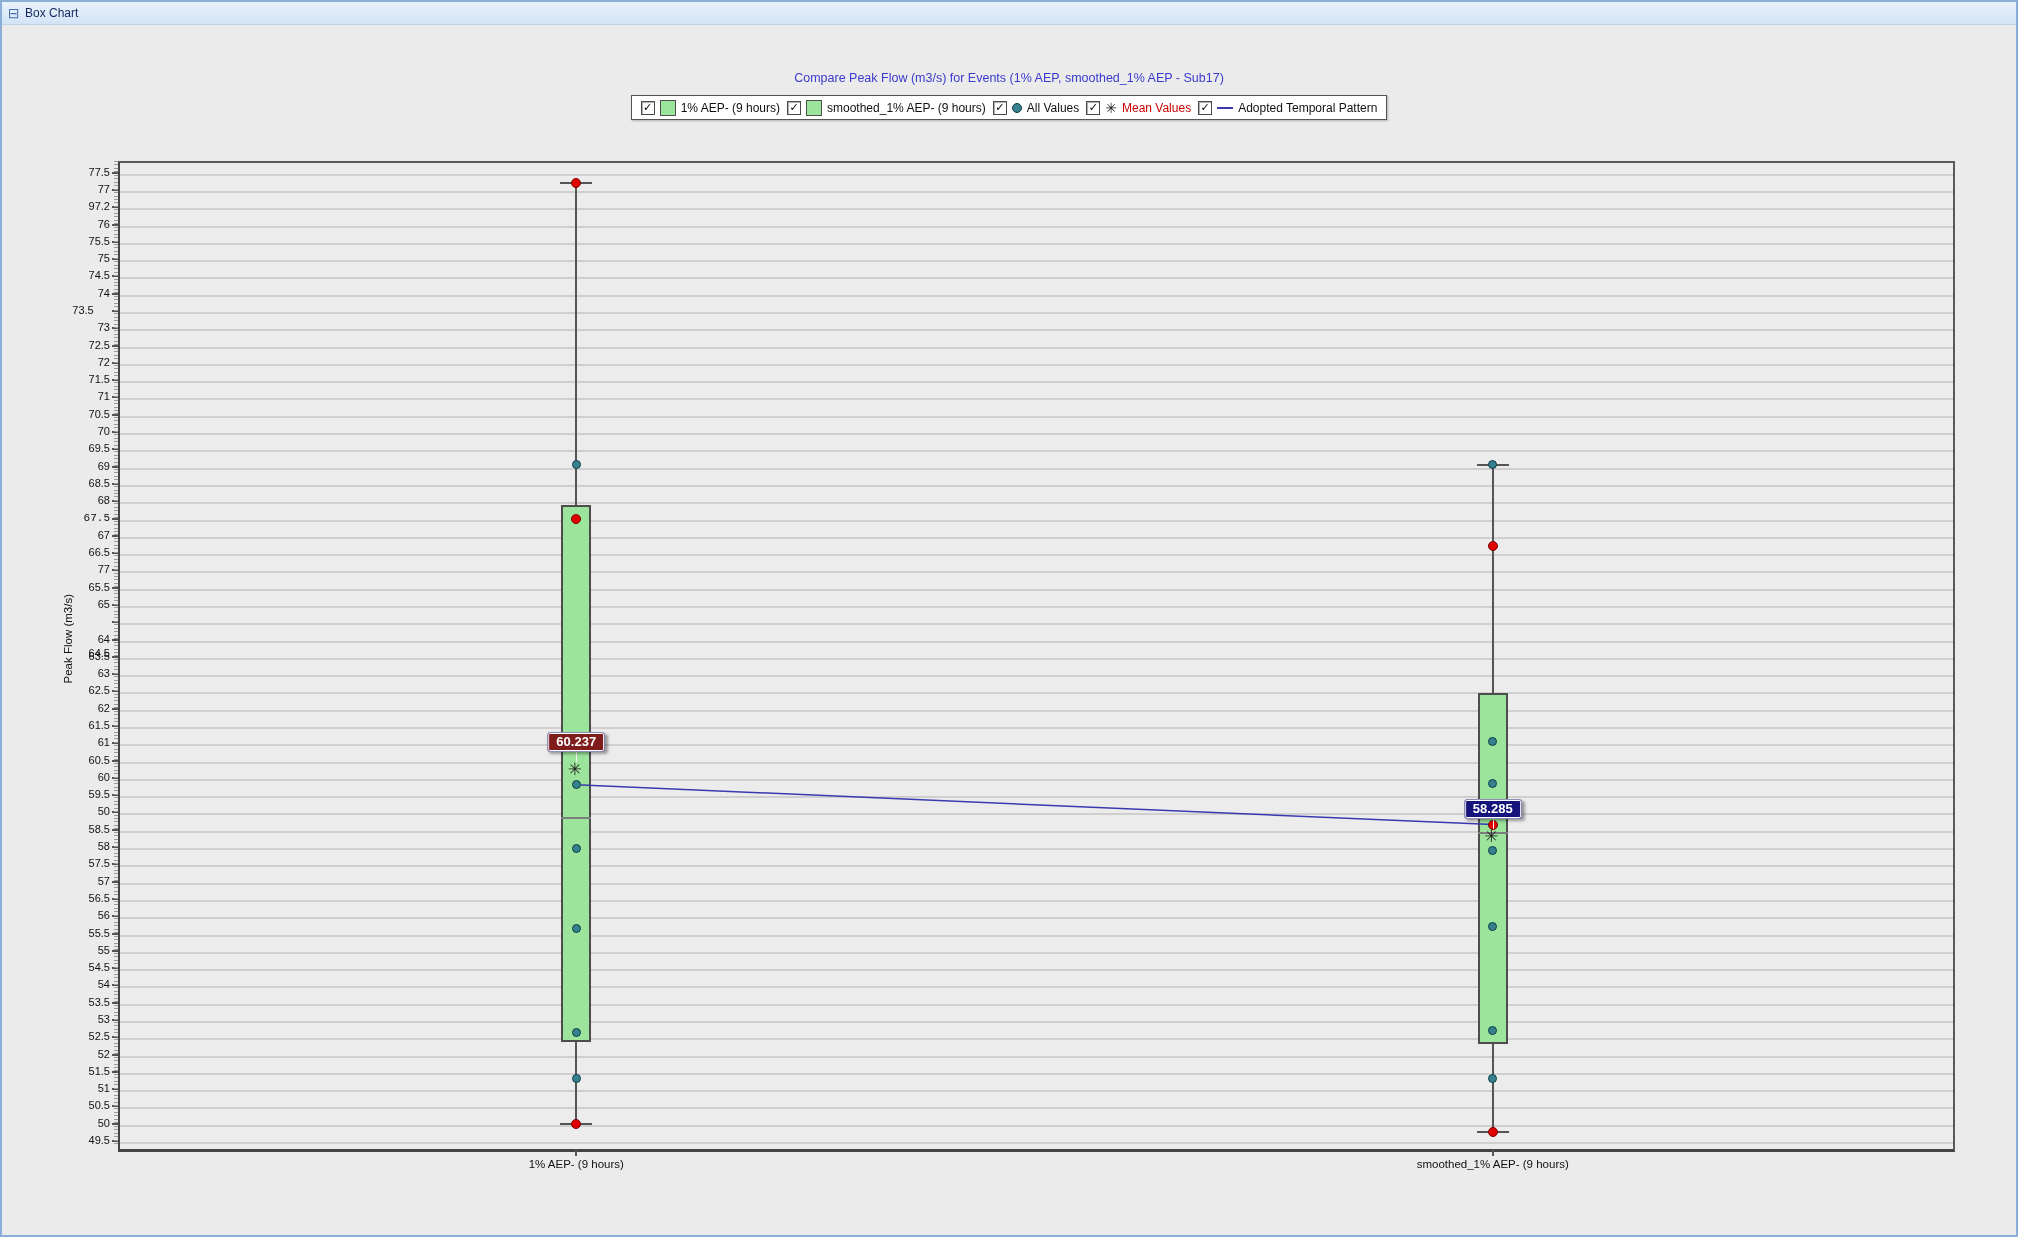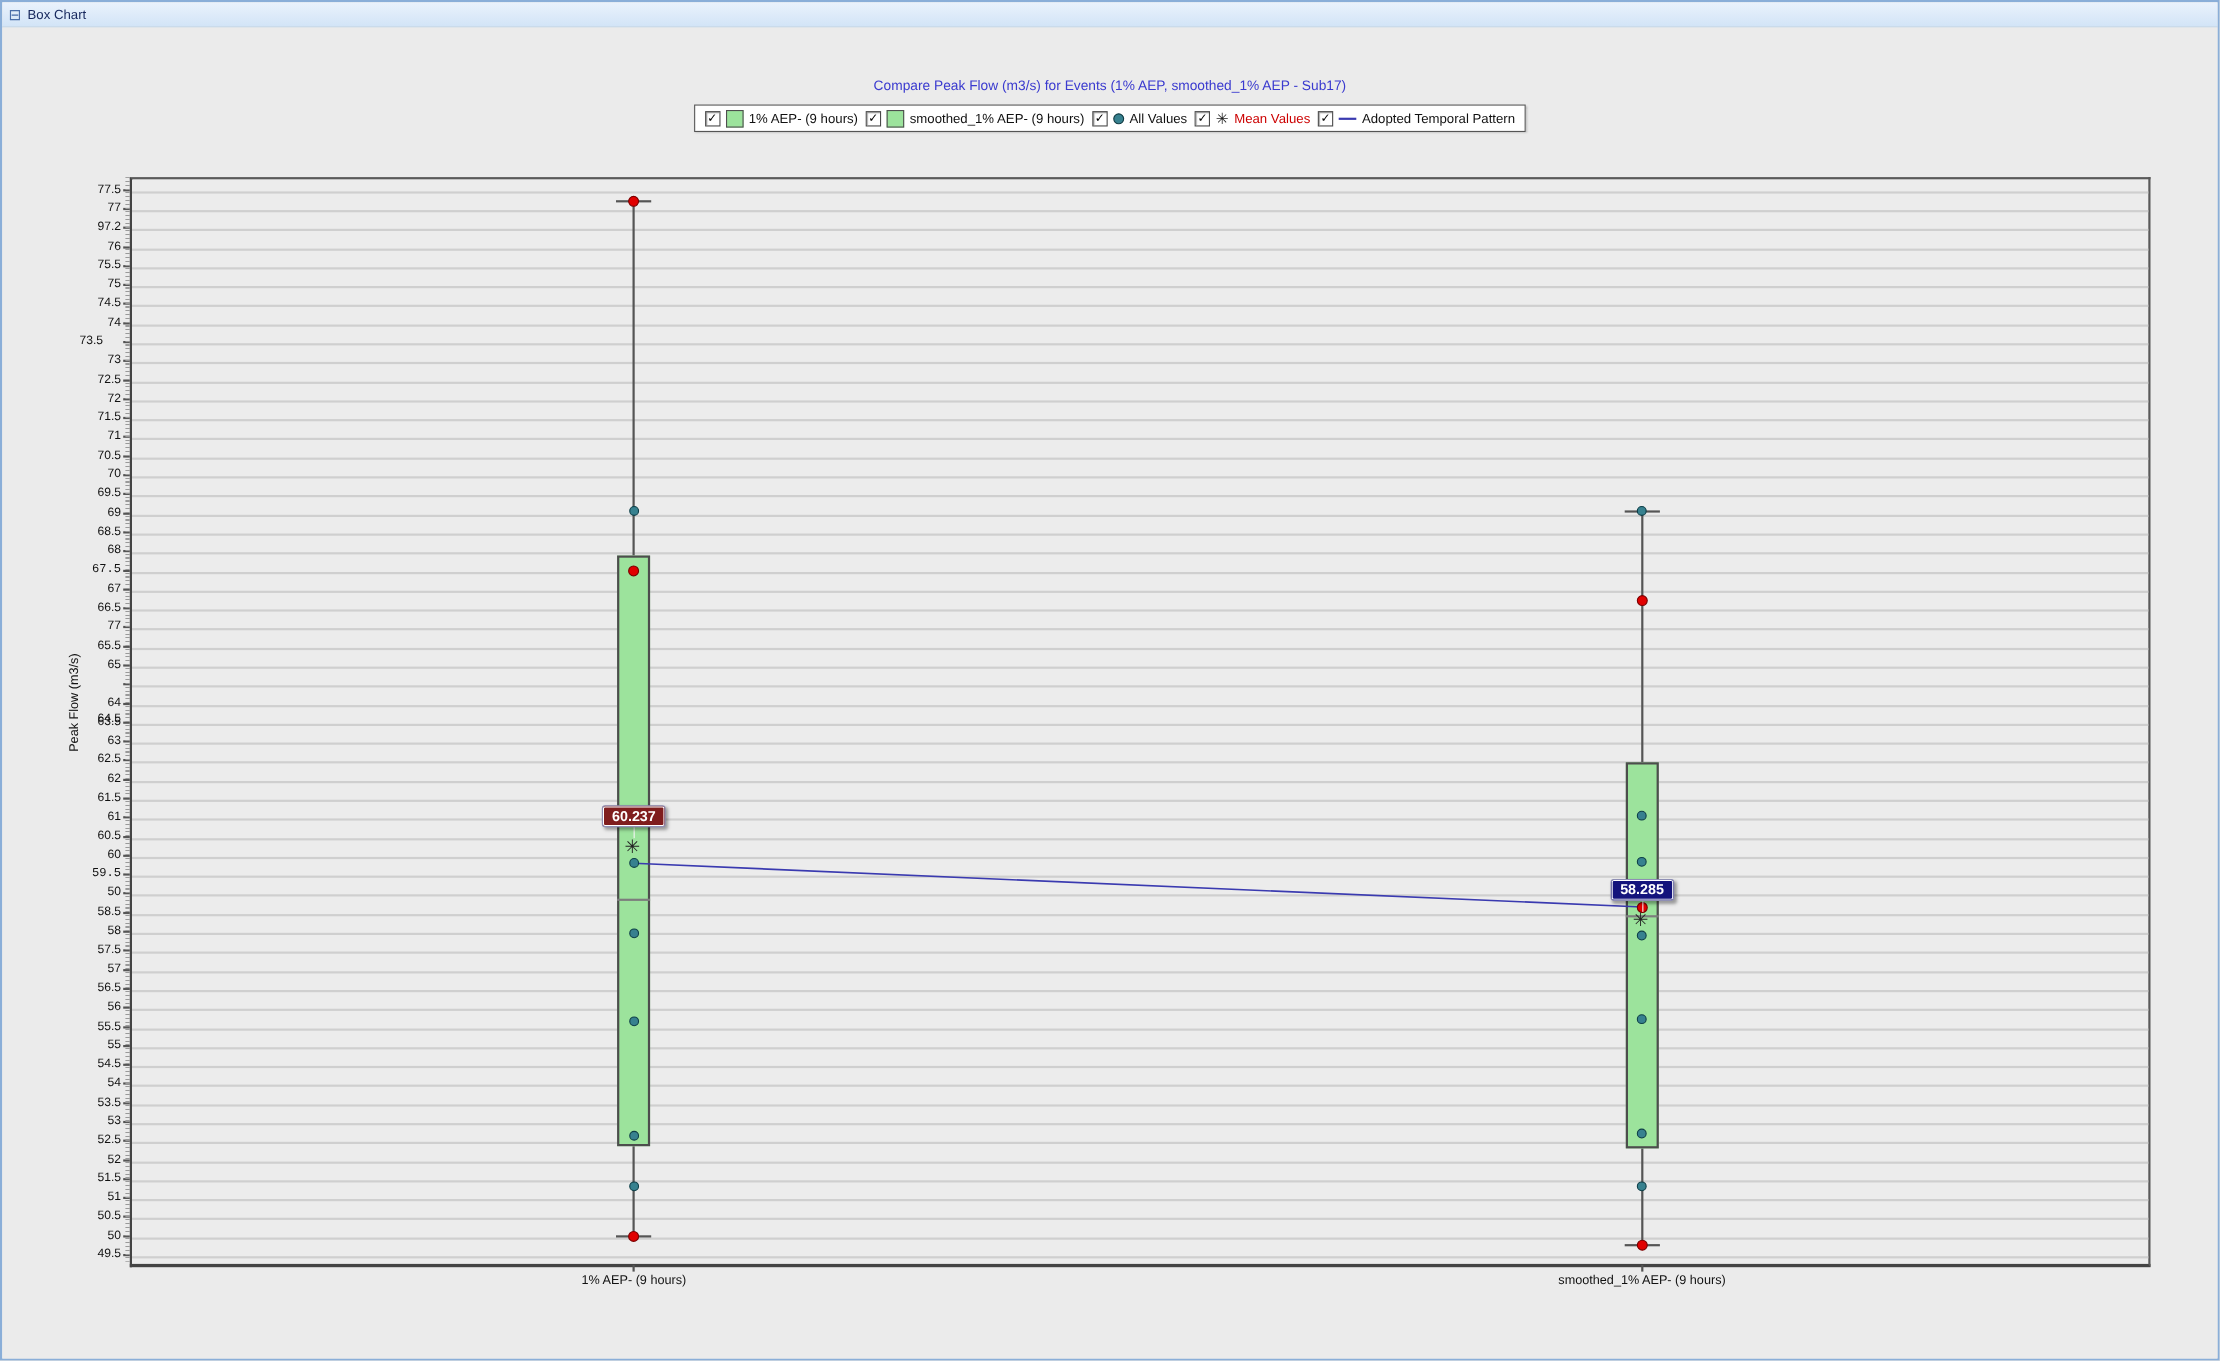--- a/index.html
+++ b/index.html
@@ -211,21 +211,21 @@
         <div class="ytick-label" style="left: 54px; top: 676.723px;">62</div>
         <div class="ytick" style="left: 110px; top: 682.723px;"></div>
         <div class="ytick-label" style="left: 54px; top: 694.014px;">61.5</div>
         <div class="ytick" style="left: 110px; top: 700.014px;"></div>
         <div class="ytick-label" style="left: 54px; top: 711.305px;">61</div>
         <div class="ytick" style="left: 110px; top: 717.305px;"></div>
         <div class="ytick-label" style="left: 54px; top: 728.596px;">60.5</div>
         <div class="ytick" style="left: 110px; top: 734.596px;"></div>
         <div class="ytick-label" style="left: 54px; top: 745.888px;">60</div>
         <div class="ytick" style="left: 110px; top: 751.888px;"></div>
-        <div class="ytick-label" style="left: 54px; top: 763.179px; font-family: Liberation Mono, monospace;">59.5</div>
+        <div class="ytick-label" style="left: 54px; top: 763.179px;">59.5</div>
         <div class="ytick" style="left: 110px; top: 769.179px;"></div>
         <div class="ytick-label" style="left: 54px; top: 780.47px;">50</div>
         <div class="ytick" style="left: 110px; top: 786.47px;"></div>
         <div class="ytick-label" style="left: 54px; top: 797.761px;">58.5</div>
         <div class="ytick" style="left: 110px; top: 803.761px;"></div>
         <div class="ytick-label" style="left: 54px; top: 815.052px;">58</div>
         <div class="ytick" style="left: 110px; top: 821.052px;"></div>
         <div class="ytick-label" style="left: 54px; top: 832.343px;">57.5</div>
         <div class="ytick" style="left: 110px; top: 838.343px;"></div>
         <div class="ytick-label" style="left: 54px; top: 849.634px;">57</div>

